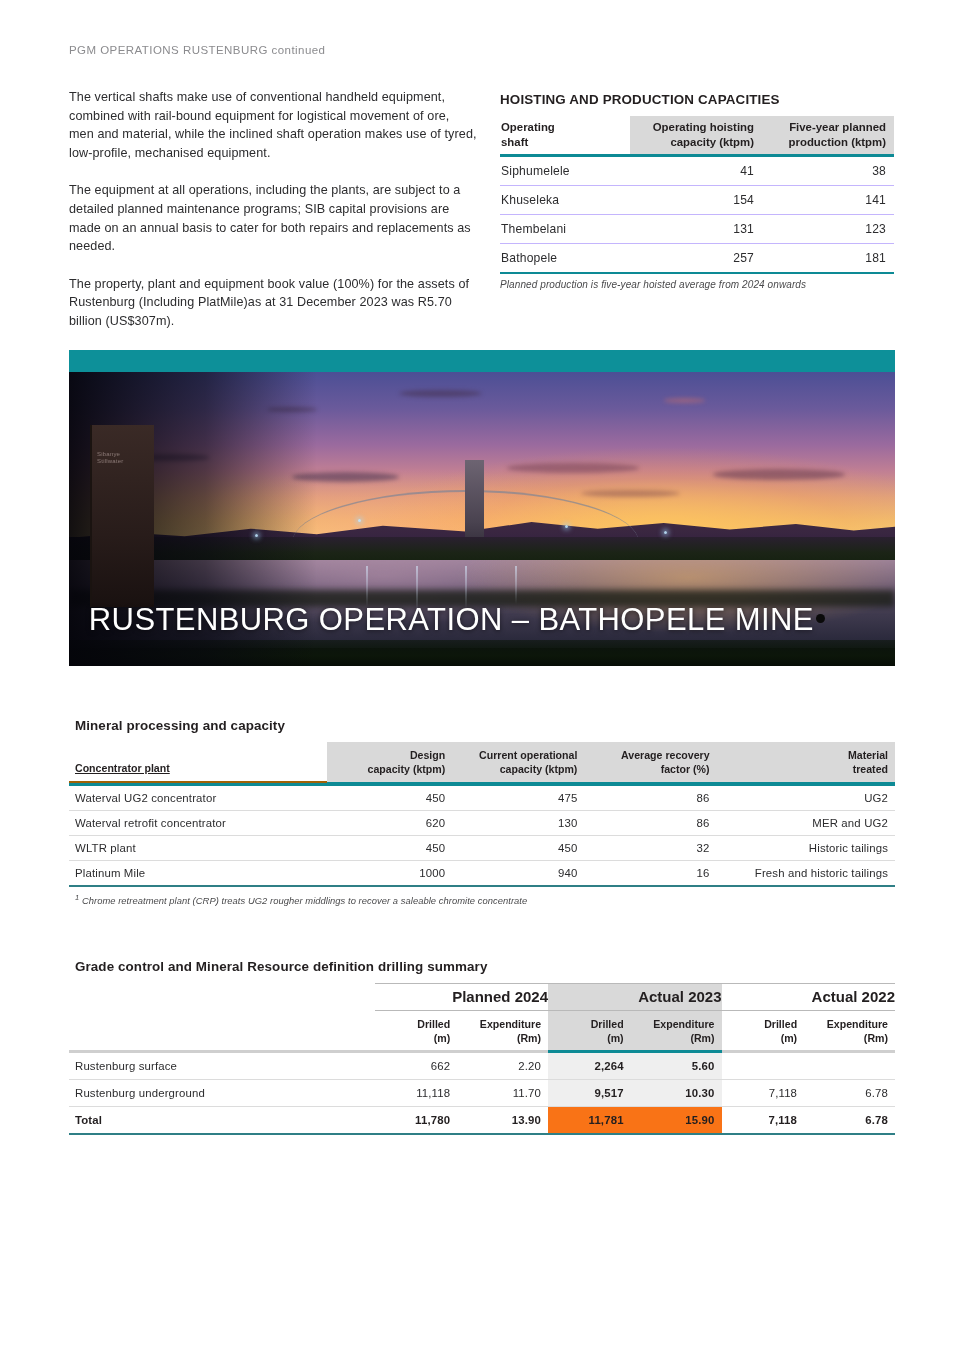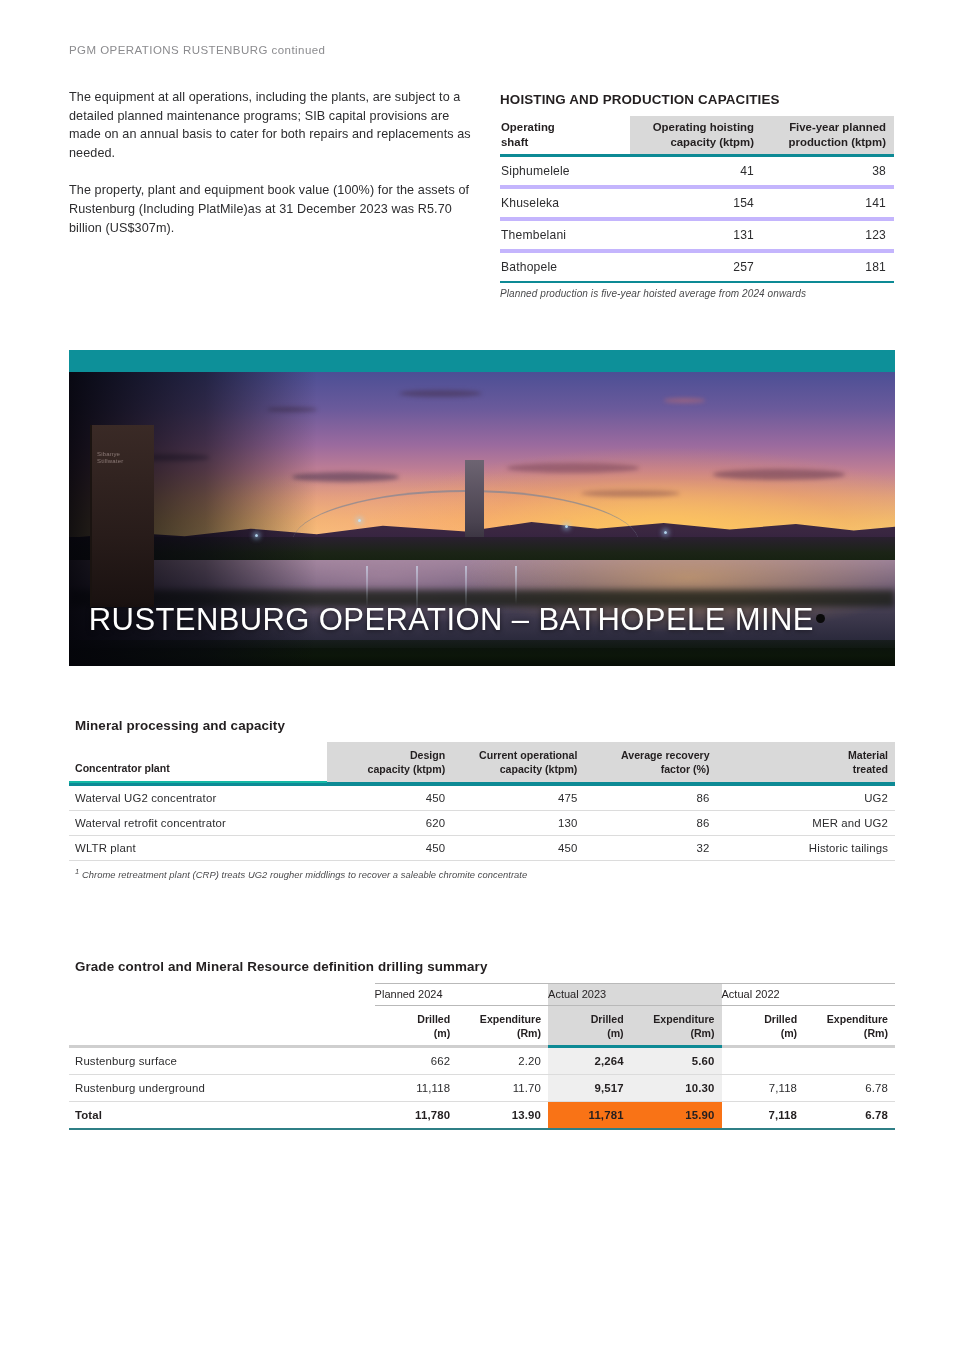--- a/index.html
+++ b/index.html
@@ -90,21 +90,21 @@
     height: 3px;
     padding: 0 !important;
     background: #0d8a95;
   }
 
   .cap-row td {
     font-size: 12.1px;
     color: #2c2c2e;
     padding: 7px 8px 7px 0 !important;
     text-align: right;
-    border-bottom: 4px solid #c4b5fd;
+    border-bottom: 1px solid #c4b5fd;
     letter-spacing: 0.2px;
   }
   .cap-row td.l {
     text-align: left;
     padding-left: 1px !important;
   }
   .cap-row.last td { border-bottom: 2px solid #0d8a95; }
   .cap-note {
     font-size: 10px;
     font-style: italic;
@@ -282,21 +282,22 @@
     color: #231f20;
     padding: 6px 7px 6px 0 !important;
     text-align: right;
     background: #d9d9d9;
     vertical-align: bottom;
   }
   .mp-head td.l {
     text-align: left;
     background: transparent;
     padding-left: 6px !important;
-    border-bottom: 2px solid #14b8a6;
+    border-bottom: 2px solid #a16207;
+    text-decoration: underline;
   }
   .mp-rule td {
     height: 3px; padding: 0 !important;
     background: #0d8a95;
   }
   .mp-row td {
     font-size: 11.4px;
     color: #2c2c2e;
     padding: 6px 7px 6px 0 !important;
     text-align: right;
@@ -319,24 +320,24 @@
   .sup { font-size: 7.5px; vertical-align: super; }
 
   
   .dr-block {
     position: absolute;
     left: 69px;
     top: 983px;
     width: 826px;
   }
   .dr-grp td {
-    font-size: 11px;
-    font-weight: 400;
+    font-size: 15px;
+    font-weight: 700;
     color: #231f20;
-    text-align: left;
+    text-align: right;
     padding: 4px 0 5px 0 !important;
     border-top: 1px solid #b9b9b9;
     border-bottom: 1px solid #b9b9b9;
   }
   .dr-grp td.blank { border-top: none; border-bottom: none; }
   .dr-grp td.hl { background: #d9d9d9; }
 
   .dr-sub td {
     font-size: 10.6px;
     font-weight: 700;
@@ -384,20 +385,21 @@
   }
 </style>
 </head>
 <body>
 
 <div class="page">
 
   <div class="running-head">PGM OPERATIONS RUSTENBURG continued</div>
 
   <div class="body-col">
+    <p>The vertical shafts make use of conventional handheld equipment, combined with rail-bound equipment for logistical movement of ore, men and material, while the inclined shaft operation makes use of tyred, low-profile, mechanised equipment.</p>
     <p>The equipment at all operations, including the plants, are subject to a detailed planned maintenance programs; SIB capital provisions are made on an annual basis to cater for both repairs and replacements as needed.</p>
     <p>The property, plant and equipment book value (100%) for the assets of Rustenburg (Including PlatMile)as at 31 December 2023 was R5.70  billion (US$307m).</p>
   </div>
 
   <div class="cap-block">
     <div class="cap-title">HOISTING AND PRODUCTION CAPACITIES</div>
     <table class="tbl">
       <colgroup>
         <col style="width:33%">
           <col style="width:33.5%">
@@ -537,20 +539,27 @@
           <td>86</td>
           <td>MER and UG2</td>
         </tr>
         <tr class="mp-row">
           <td class="l">WLTR plant</td>
           <td>450</td>
           <td>450</td>
           <td>32</td>
           <td>Historic tailings</td>
         </tr>
+        <tr class="mp-row last">
+          <td class="l">Platinum Mile</td>
+          <td>1000</td>
+          <td>940</td>
+          <td>16</td>
+          <td>Fresh and  historic tailings</td>
+        </tr>
       </tbody>
     </table>
     <div class="mp-note"><span class="sup">1</span> <span>Chrome retreatment plant (CRP) treats UG2 rougher middlings to recover a saleable chromite concentrate</span></div>
   </div>
 
   <div class="sec-head" style="top:959px;">Grade control and Mineral Resource definition drilling summary</div>
 
   <div class="dr-block">
     <table class="tbl">
       <colgroup>

